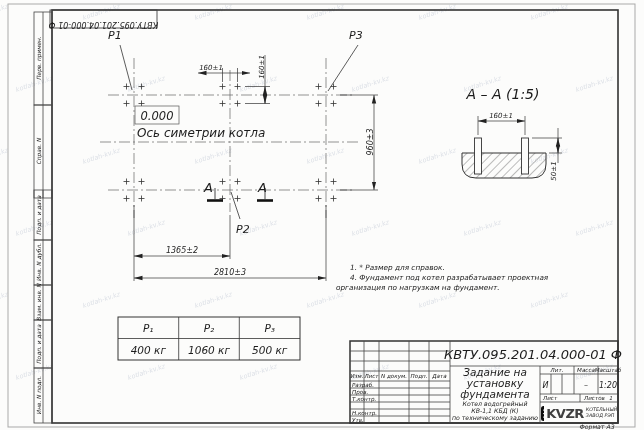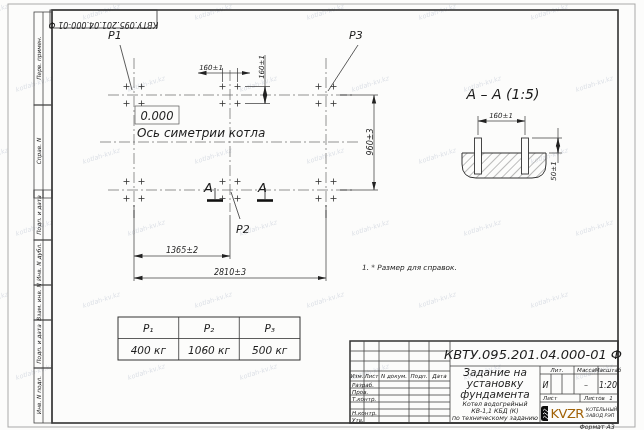--- a/index.html
+++ b/index.html
@@ -4,28 +4,28 @@
 <style>
   html,body{margin:0;padding:0;background:#e8e8e8;}
   .page{position:relative;width:644px;height:430px;background:#fcfcfb;overflow:hidden;
         font-family:"DejaVu Sans",sans-serif;}
   #wm{position:absolute;inset:0;z-index:0;}
   #wm span{position:absolute;transform:rotate(-18deg);font-size:6.5px;font-style:italic;
            color:#c7cdd8;opacity:.6;white-space:nowrap;}
   svg.draw{position:absolute;left:0;top:0;z-index:1;}
   svg.draw text{font-family:"DejaVu Sans",sans-serif;font-style:italic;fill:#1c1c1c;}
   .abs{position:absolute;z-index:2;color:#1c1c1c;}
-  .notes{left:348px;top:263px;width:258px;font-size:7.3px;font-style:italic;line-height:1.35;}
+  .notes{left:336px;top:263px;width:258px;font-size:7.3px;font-style:italic;line-height:1.35;}
   .notes .note{text-indent:14px;}
   .doc-title{left:451px;top:367px;width:88px;height:30px;text-align:center;
              font-size:10.5px;font-style:italic;line-height:1.05;}
   .doc-sub{left:451px;top:400px;width:88px;text-align:center;font-size:6.2px;
            font-style:italic;line-height:1.15;white-space:pre-line;}
   .logo{left:541px;top:404px;width:76px;height:18px;display:flex;align-items:center;gap:2px;}
-  .logo b{font-size:13px;font-weight:400;letter-spacing:-.5px;font-style:normal;color:#a16207;line-height:1;}
+  .logo b{font-size:13px;font-weight:700;letter-spacing:-.5px;font-style:normal;color:#404040;line-height:1;}
   .logo .cap{font-size:4.8px;line-height:1.15;font-style:italic;white-space:pre-line;}
   .fmt{left:572px;top:423px;width:50px;text-align:center;font-size:6.2px;font-style:italic;}
 </style>
 </head>
 <body>
 
 <div class="page">
   <div id="wm">
       <span style="left: -30px; top: 8px;">kotlah-kv.kz</span>
       <span style="left: 82px; top: 8px;">kotlah-kv.kz</span>
@@ -255,20 +255,21 @@
         <text x="611" y="400" text-anchor="middle">1</text>
       </g>
       <text x="545.5" y="388" font-size="8" text-anchor="middle">И</text>
       <text x="586" y="388" font-size="8" text-anchor="middle">–</text>
       <text x="608" y="388" font-size="8" text-anchor="middle">1:20</text>
     </g>
   </svg>
 
   <div class="abs notes">
     <div class="note">1. * Размер для справок.</div>
+    <div class="note">4. Фундамент под котел разрабатывает проектная организация по нагрузкам на фундамент.</div>
   </div>
 
   <div class="abs doc-title">Задание на установку фундамента</div>
   <div class="abs doc-sub">Котел водогрейный
 КВ-1,1 КБД (К)
 по техническому заданию</div>
 
   <div class="abs logo">
     <svg width="13" height="15">
       <rect width="13" height="15" rx="2.5" fill="#0d0d0d"></rect>

